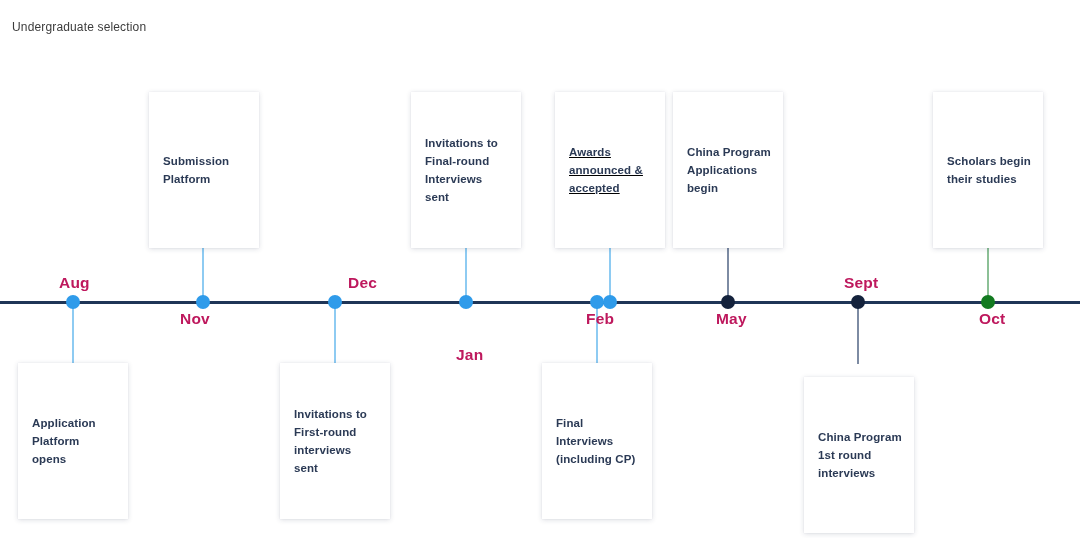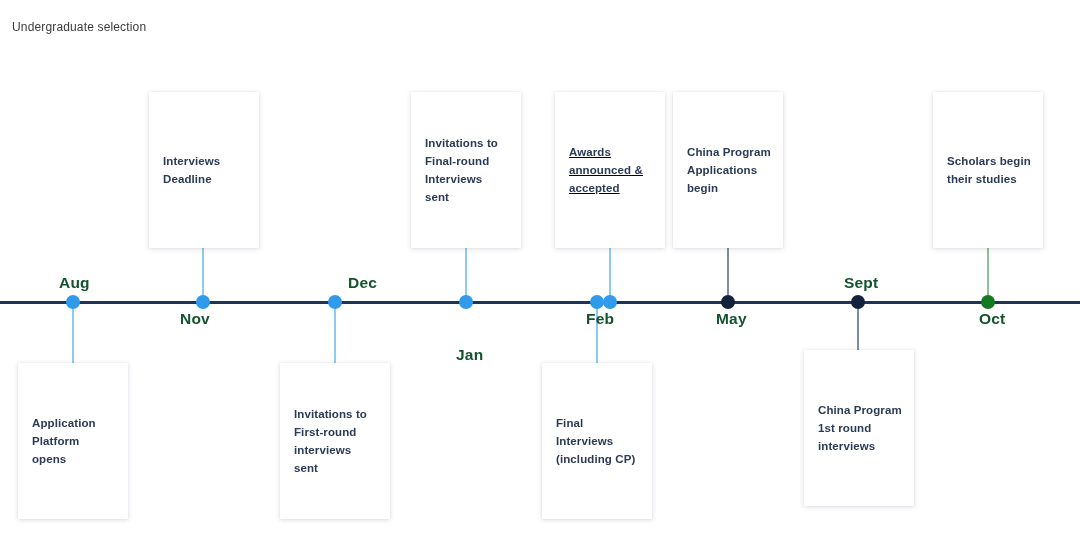--- a/index.html
+++ b/index.html
@@ -57,21 +57,21 @@
   }
   .node-dot.blue  { background: #2f9bea; }
   .node-dot.navy  { background: #14223c; }
   .node-dot.green { background: #127a20; }
 
   
   .month-label {
     position: absolute;
     font-size: 15.5px;
     font-weight: bold;
-    color: #14532d;
+    color: #be185d;
     white-space: nowrap;
     letter-spacing: 0.2px;
   }
 
   
   .event-card {
     position: absolute;
     width: 110px;
     height: 156px;
     background: #ffffff;
@@ -122,21 +122,21 @@
 <div class="month-label" style="left:59px;  top:274px;">Aug</div>
 <div class="month-label" style="left:180px; top:310px;">Nov</div>
 <div class="month-label" style="left:321px; top:274px;margin-left:27px;">Dec</div>
 <div class="month-label" style="left:456px; top:310px;margin-top:36px;">Jan</div>
 <div class="month-label" style="left:586px; top:310px;">Feb</div>
 <div class="month-label" style="left:716px; top:310px;">May</div>
 <div class="month-label" style="left:844px; top:274px;">Sept</div>
 <div class="month-label" style="left:979px; top:310px;">Oct</div>
 
 <div class="event-card" style="left:149px; top:92px;">
-  <div class="card-text">Interviews Deadline</div>
+  <div class="card-text">Submission Platform</div>
 </div>
 
 <div class="event-card" style="left:411px; top:92px;">
   <div class="card-text">Invitations to Final-round Interviews sent</div>
 </div>
 
 <div class="event-card" style="left:555px; top:92px;text-decoration:underline;">
   <div class="card-text">Awards announced &amp; accepted</div>
 </div>
 
@@ -153,15 +153,15 @@
 </div>
 
 <div class="event-card" style="left:280px; top:363px;">
   <div class="card-text">Invitations to First-round interviews sent</div>
 </div>
 
 <div class="event-card" style="left:542px; top:363px;">
   <div class="card-text">Final Interviews (including CP)</div>
 </div>
 
-<div class="event-card" style="left:804px; top:350px;">
+<div class="event-card" style="left:804px; top:377px;">
   <div class="card-text">China Program 1st round interviews</div>
 </div>
 
 </body></html>

